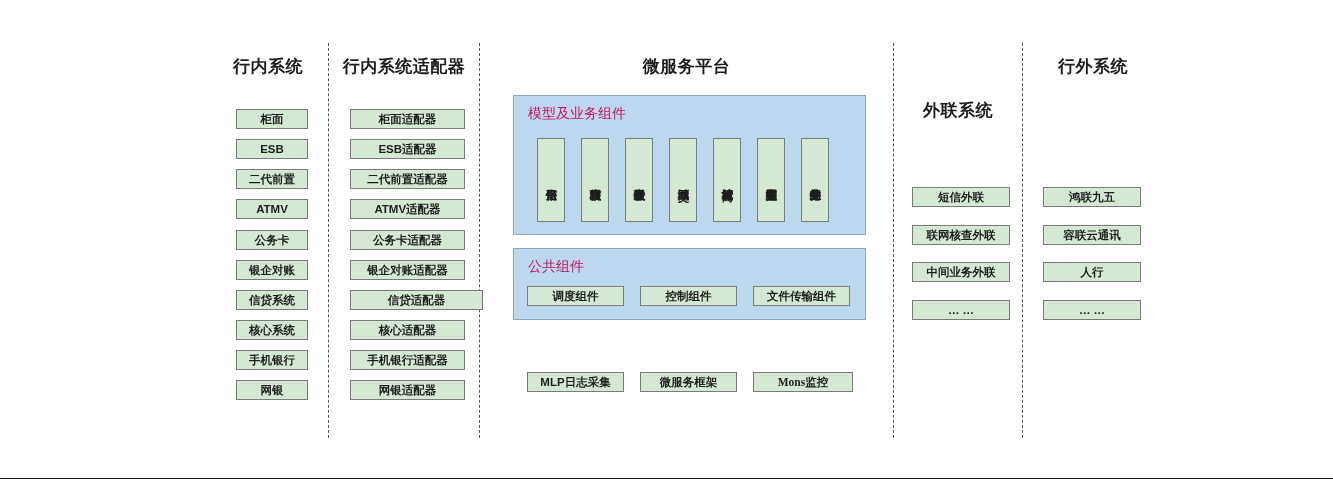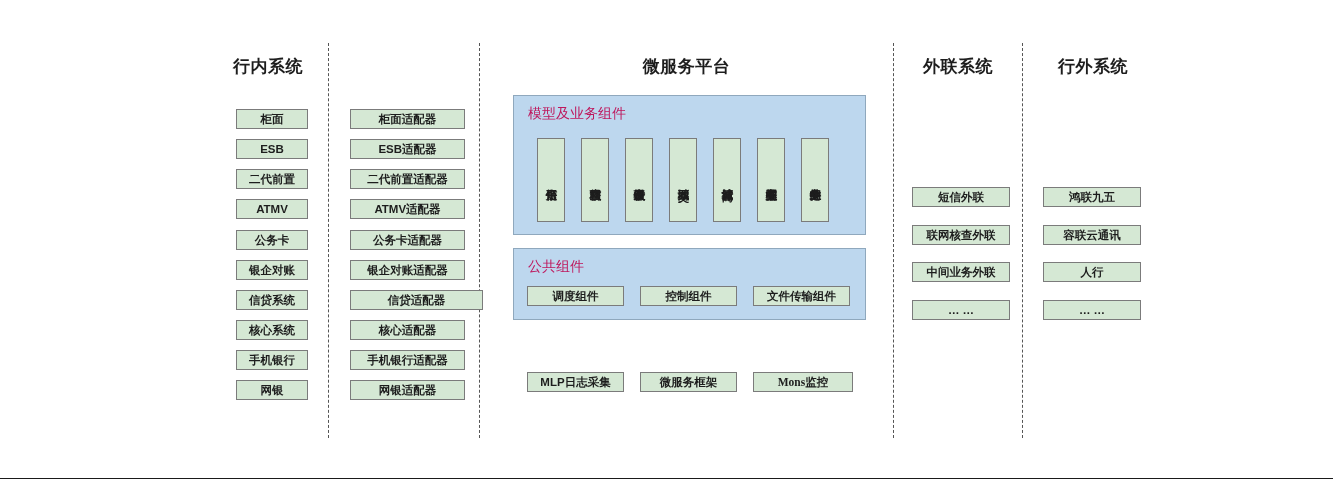--- a/index.html
+++ b/index.html
@@ -92,22 +92,23 @@
 <body>
 
 <div id="canvas">
 
   <div class="divider" style="left:328px;"></div>
   <div class="divider" style="left:479px;"></div>
   <div class="divider" style="left:893px;"></div>
   <div class="divider" style="left:1022px;"></div>
 
   <div class="col-title" style="left:208px; width:120px;">行内系统</div>
+  <div class="col-title" style="left:329px; width:150px;">行内系统适配器</div>
   <div class="col-title" style="left:480px; width:413px;">微服务平台</div>
-  <div class="col-title" style="left:894px; width:128px;">外联系统</div>
+  <div class="col-title" style="left:894px; width:128px;margin-top:44px;">外联系统</div>
   <div class="col-title" style="left:1023px; width:140px;">行外系统</div>
 
   <div class="node" style="left:236px; width:72px; top:109px;  height:20px;">柜面</div>
   <div class="node" style="left:236px; width:72px; top:139px;  height:20px;">ESB</div>
   <div class="node" style="left:236px; width:72px; top:169px;  height:20px;">二代前置</div>
   <div class="node" style="left:236px; width:72px; top:199px;  height:20px;">ATMV</div>
   <div class="node" style="left:236px; width:72px; top:230px;  height:20px;">公务卡</div>
   <div class="node" style="left:236px; width:72px; top:260px;  height:20px;">银企对账</div>
   <div class="node" style="left:236px; width:72px; top:290px;  height:20px;">信贷系统</div>
   <div class="node" style="left:236px; width:72px; top:320px;  height:20px;">核心系统</div>

